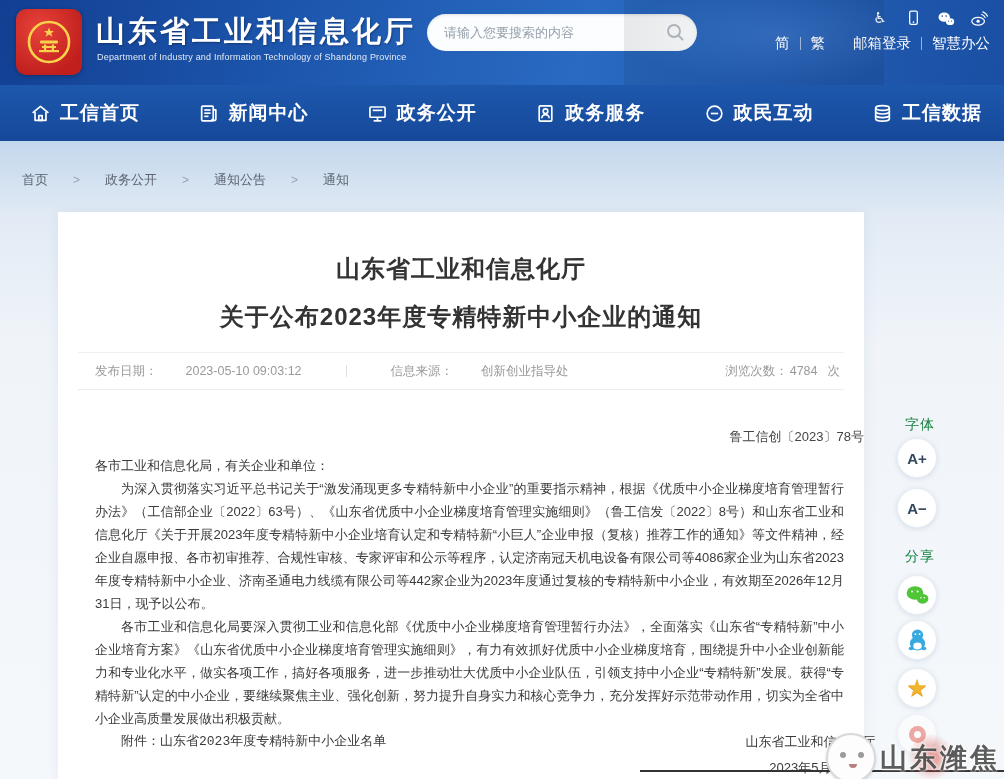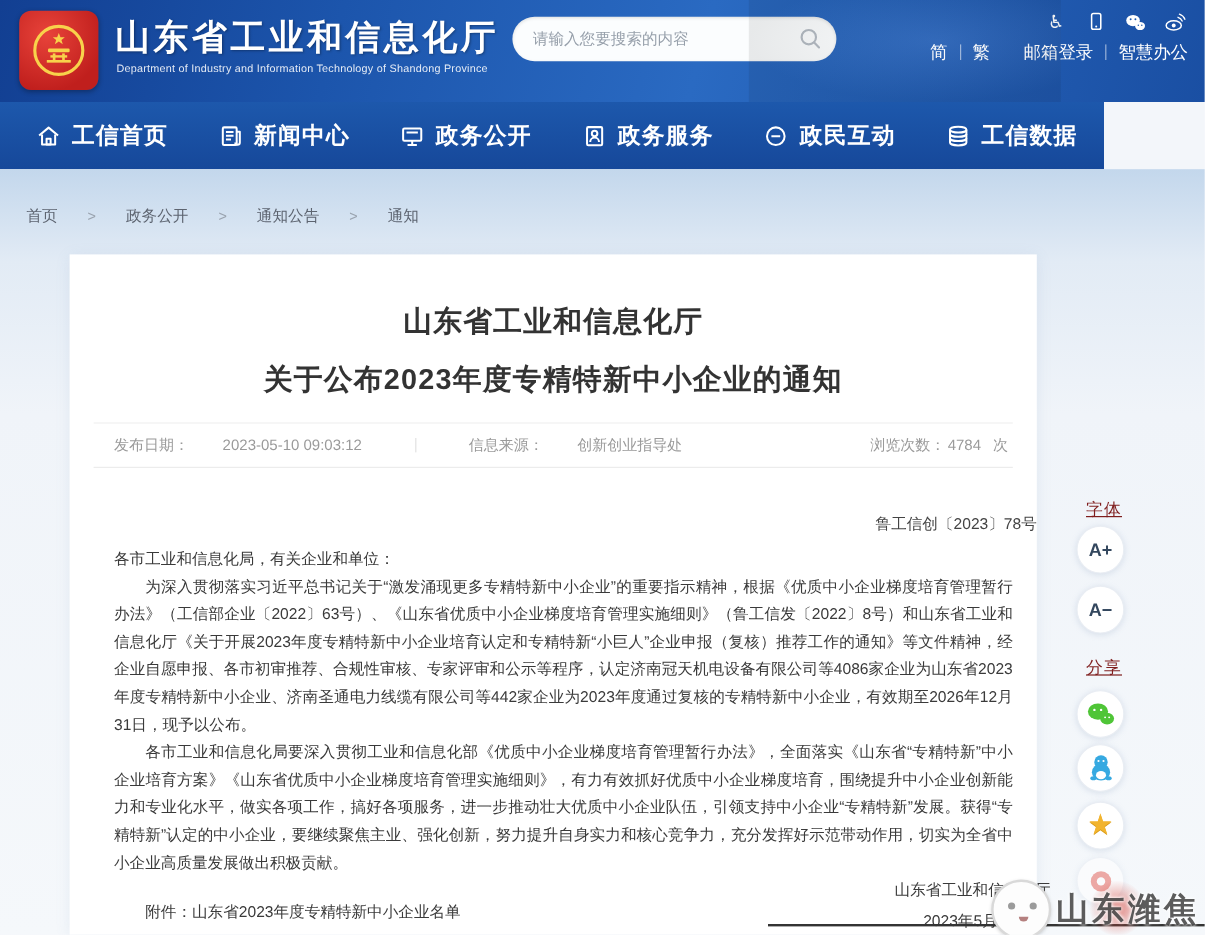--- a/index.html
+++ b/index.html
@@ -27,21 +27,21 @@
   .hdr-icons { position:absolute; right:16px; top:9px; display:flex; align-items:center; gap:15px; }
   .hdr-icons .hic { width:18px; height:18px; display:flex; align-items:center; justify-content:center;
           color:#fff; font-size:15px; cursor:pointer; }
   .hdr-links { position:absolute; right:14px; top:34px; display:flex; align-items:center; gap:10px;
           color:#fff; font-size:14.5px; }
   .hdr-links .sep { width:1px; height:13px; background:rgba(255,255,255,.55); }
   .hdr-links .lnk { cursor:pointer; white-space:nowrap; }
   .hdr-links .gap { width:8px; }
 
   
-  .nav { position:absolute; left:0; top:85px; width:920px; height:56px;
+  .nav { position:absolute; left:0; top:85px; width:1004px; height:56px;
          background:linear-gradient(180deg,#1d58ac,#16489a);
          display:flex; align-items:center; justify-content:space-between; padding:0 22px 0 30px; }
   .nav-item { display:flex; align-items:center; gap:9px; color:#fff; font-size:19px; font-weight:bold;
          letter-spacing:1px; cursor:pointer; white-space:nowrap; }
 
   
   .content-bg { position:absolute; left:0; top:141px; width:1004px; height:638px;
          background:linear-gradient(180deg,#c3d7ec 0%,#e2ebf5 12%,#f0f4f9 32%,#f5f8fb 100%); }
 
   
@@ -58,27 +58,27 @@
   .a-title.l2 { margin-top:18px; }
   .meta { margin:20px 20px 0 20px; height:38px; border-top:1px solid #f0f0f0; border-bottom:1px solid #ececec;
          display:flex; align-items:center; justify-content:space-between; font-size:12.5px; color:#9a9a9a; }
   .meta-left { display:flex; align-items:center; padding-left:17px;gap:28px; }
   .meta-sep { width:1px; height:12px; background:#e1e1e1; margin:0 16px; }
   .meta-right { display:flex; align-items:center; padding-right:4px; }
   .meta-right .views-num { margin:0 10px 0 2px; }
   .doc-num { margin-top:35px; text-align:right; font-size:13px; color:#444; line-height:23px; }
   .body-text { margin:6px 20px 0 37px; font-size:13px; color:#3a3a3a; line-height:23px; text-align:justify; }
   .body-text p.ind { text-indent:2em; }
-  .attach { margin-top:18px; text-indent:2em; cursor:pointer; }
+  .attach { text-indent:2em; cursor:pointer;font-family:Liberation Mono, monospace; }
   .signature { position:absolute; left:645px; top:518px; width:215px; text-align:center;
          font-size:13px; color:#3a3a3a; line-height:23px; }
   .signature .sig-date { margin-top:3px; }
 
   
-  .side-label { position:absolute; font-size:14px; color:#7f1d1d; letter-spacing:1px;text-decoration:underline; }
+  .side-label { position:absolute; font-size:14px; color:#15803d; letter-spacing:1px; }
   .circle-btn { position:absolute; width:40px; height:40px; border-radius:50%; background:#fff;
          border:1px solid #e9edf3; box-shadow:0 1px 5px rgba(140,160,195,.28);
          display:flex; align-items:center; justify-content:center; cursor:pointer; }
   .font-btn { font-size:15px; font-weight:bold; color:#33475e; letter-spacing:0; }
   .qzone-star { font-size:24px; color:#f2b42e; text-shadow:0 1px 0 #d79a15; line-height:1; }
   .weibo-faint { opacity:.55; z-index:1; }
   .weibo-dot { width:17px; height:17px; border-radius:50%; background:#e6685f; position:relative; }
   .weibo-dot::after { content:""; position:absolute; left:5px; top:5px; width:7px; height:7px;
          border-radius:50%; background:#fff; }
 

